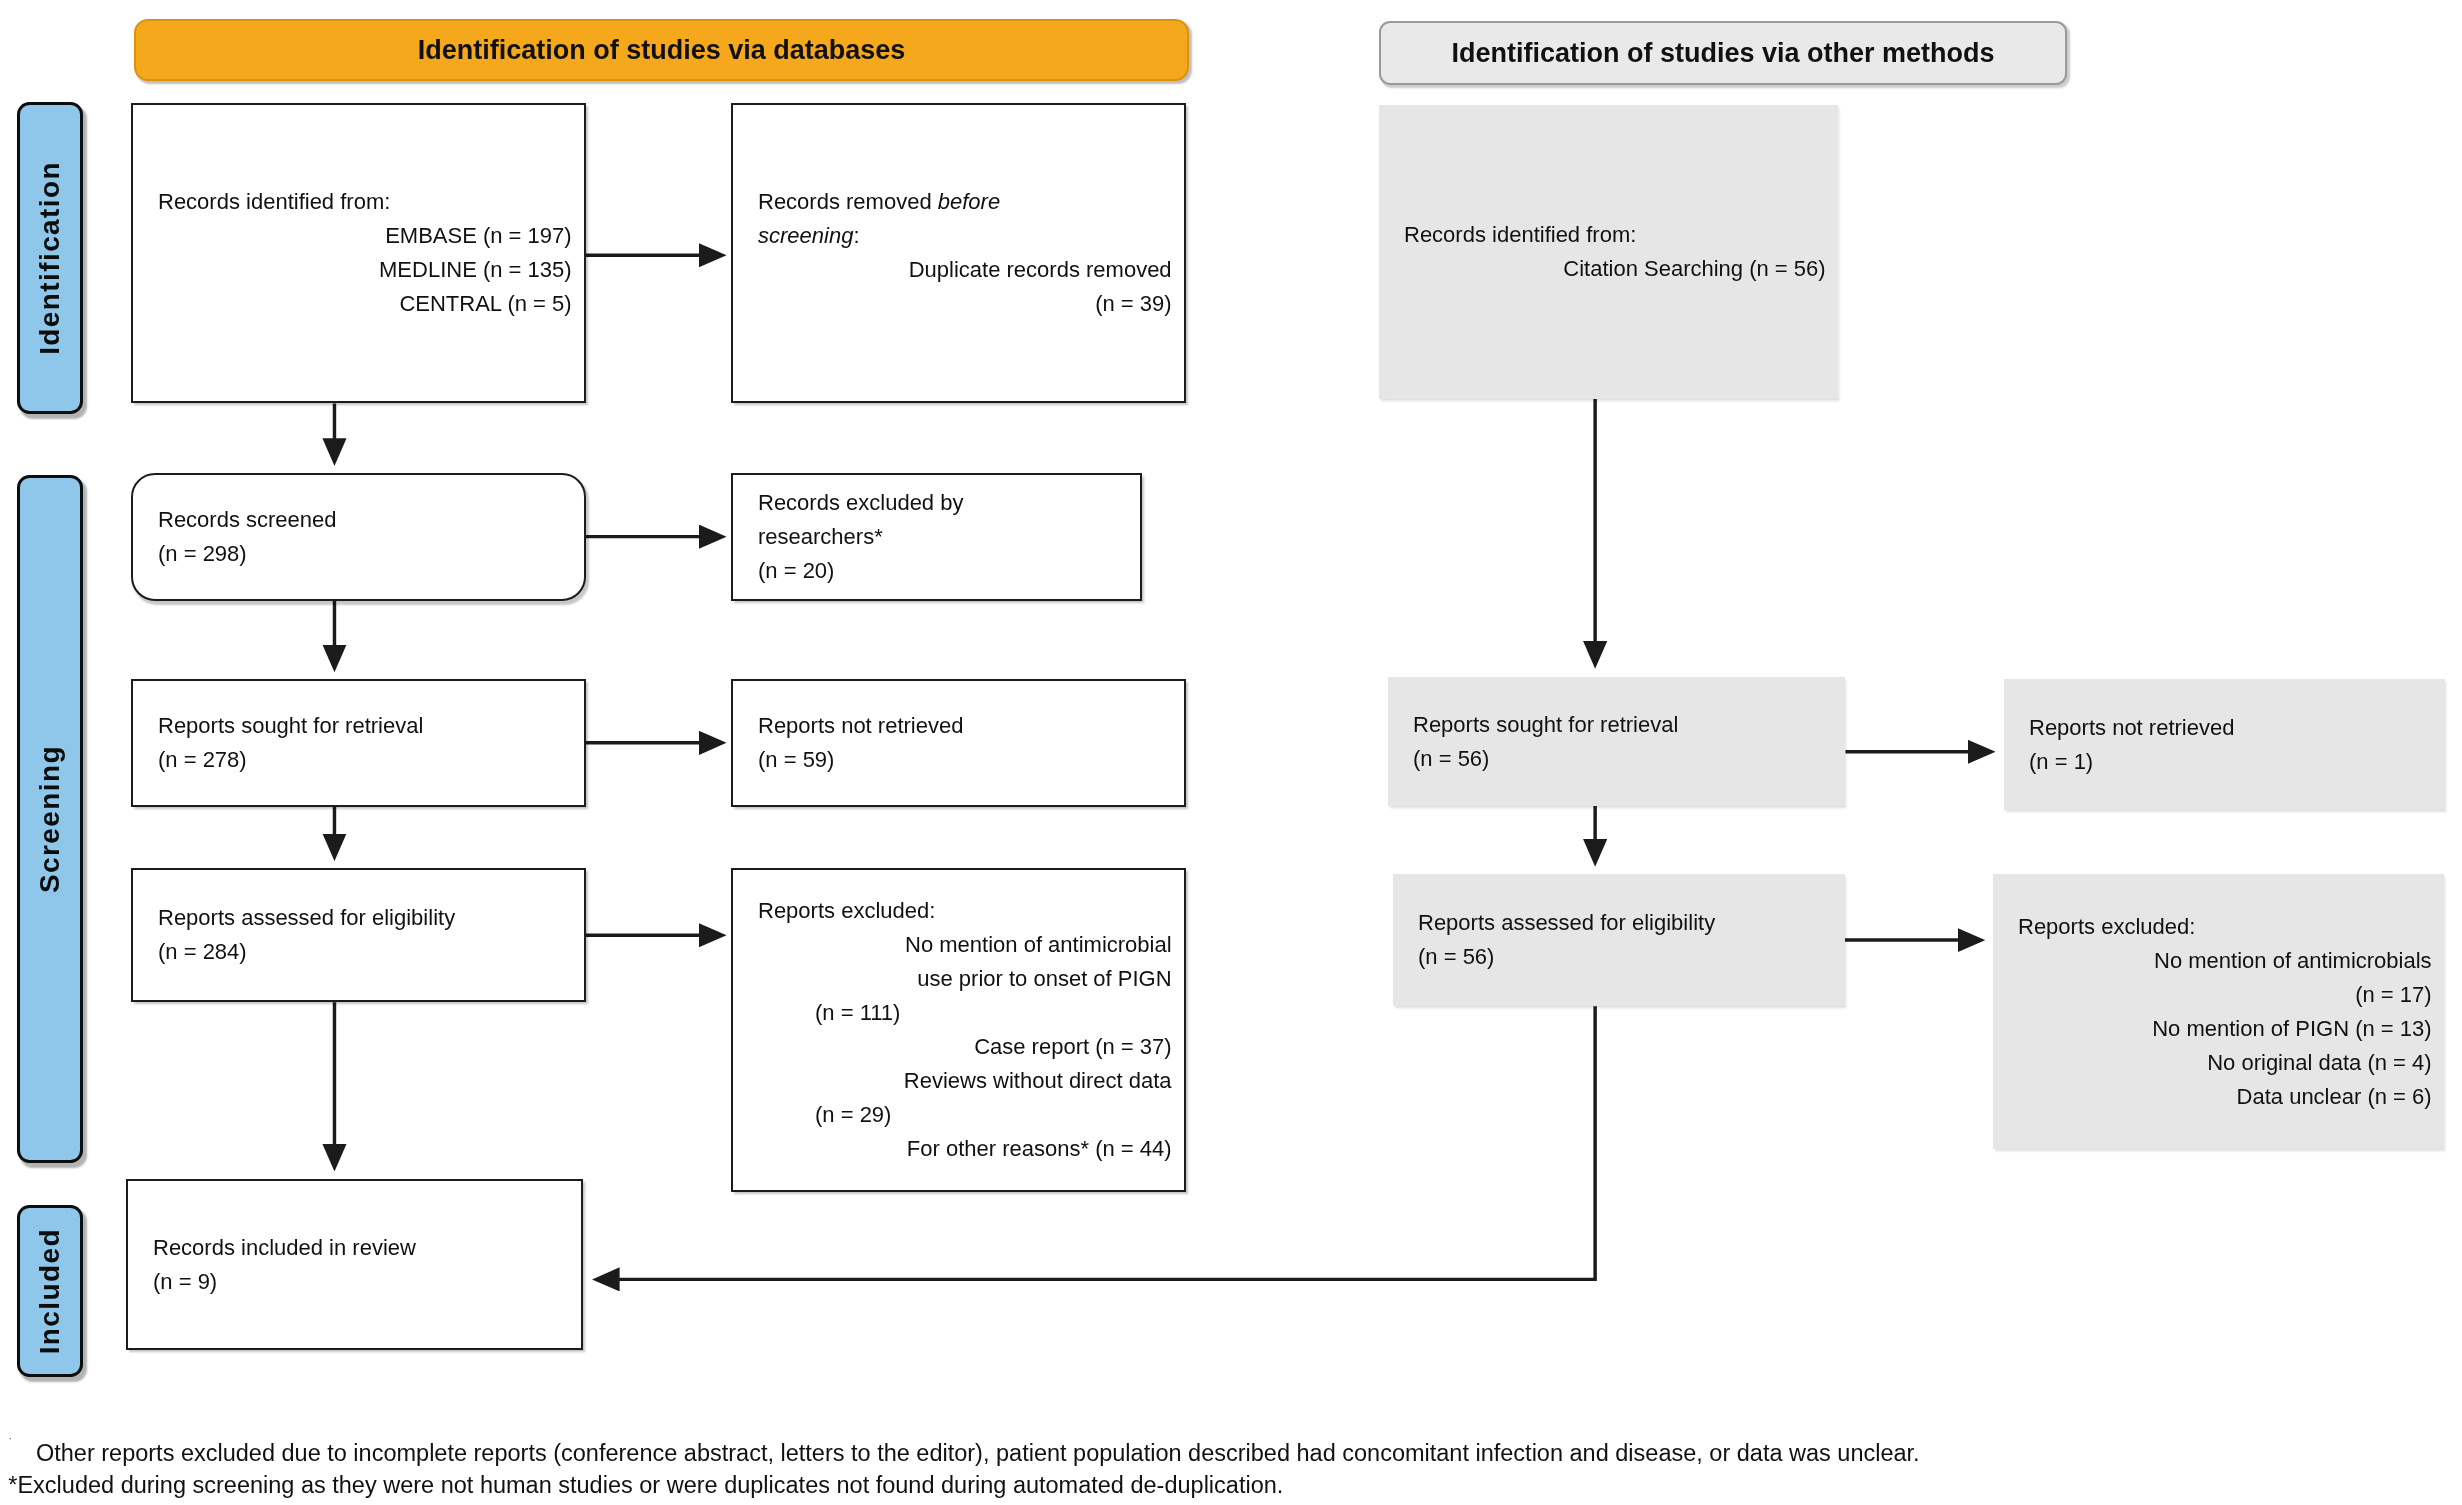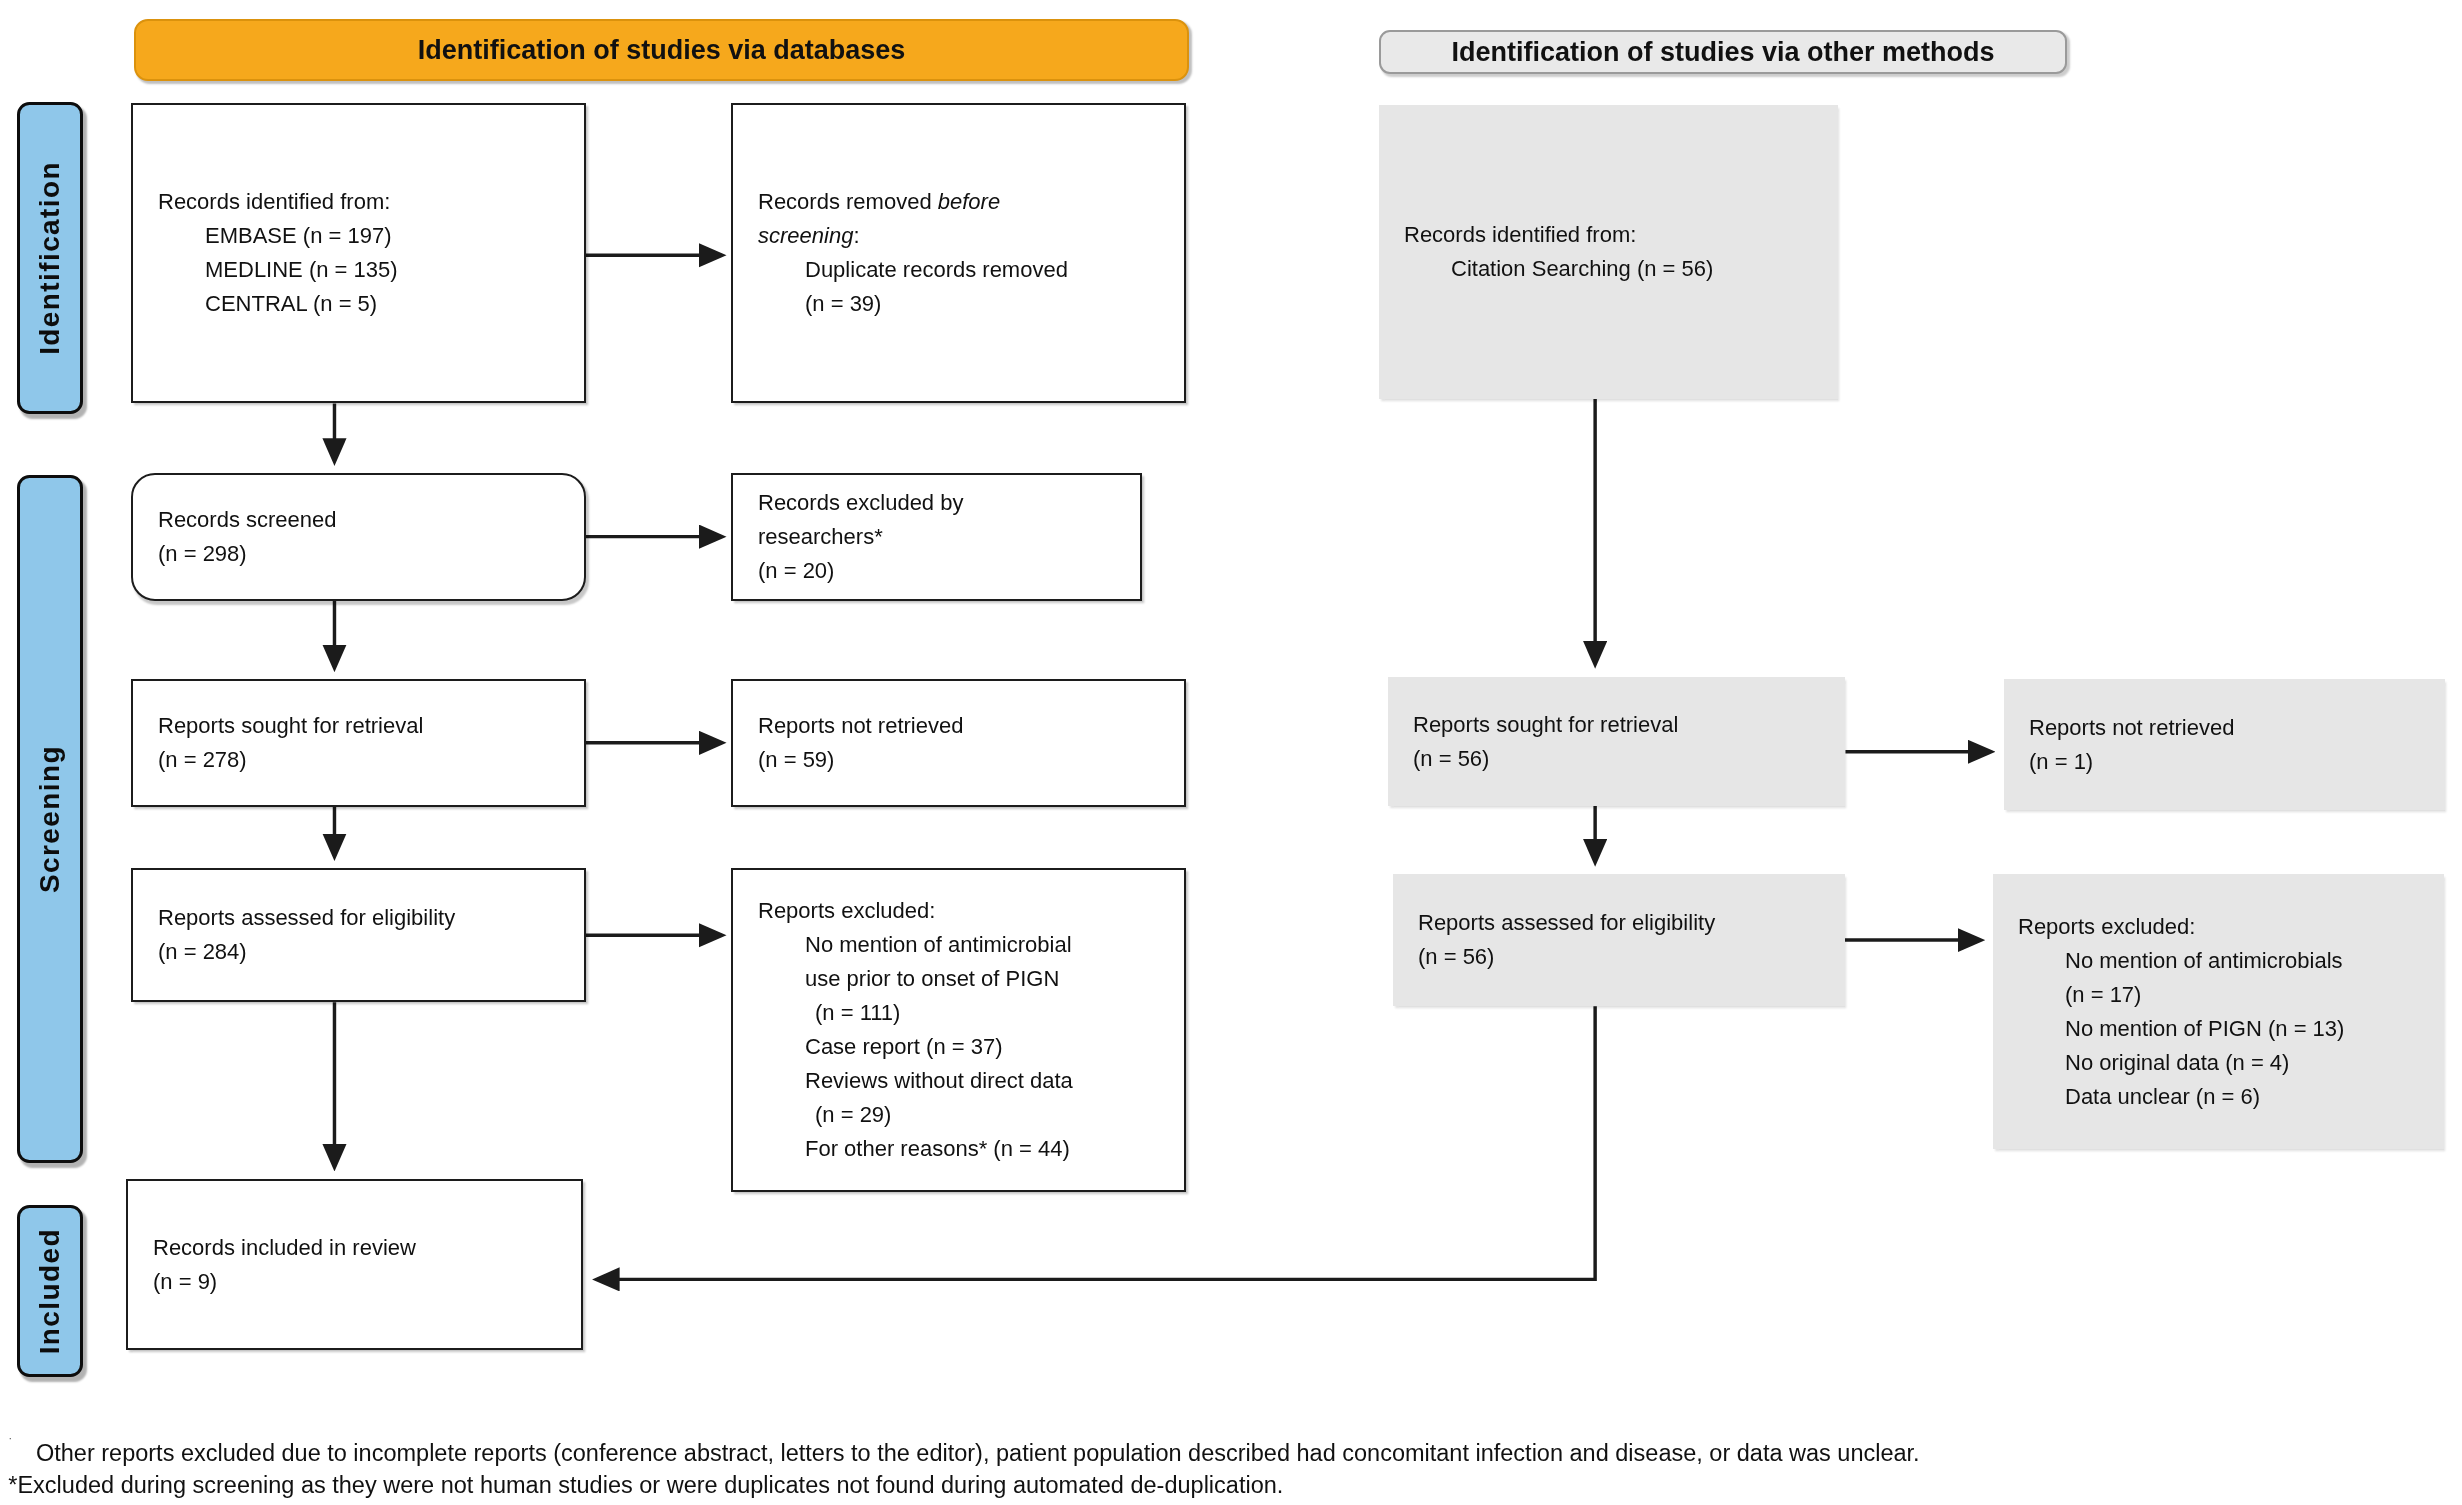--- a/index.html
+++ b/index.html
@@ -41,21 +41,21 @@
   }
   .box-white{
     background:#ffffff;border:2.8px solid #1c1c1c;
     box-shadow:2.8px 3.4px 2.1px rgba(0,0,0,0.22);
   }
   .box-gray{
     background:#E6E6E6;
     box-shadow:2.1px 2.8px 2.1px rgba(0,0,0,0.12);
   }
   .line{white-space:nowrap;}
-  .indent{padding-left:47px;}
+  .indent{padding-left:47px;text-align:right;}
   .indent2{padding-left:57px;}
   .it{font-style:italic;}
   .footnotes{
     position:absolute;z-index:2;left:8.3px;top:1422px;
     font-size:23.5px;line-height:32px;
   }
   .fn-marker{
     font-size:12.4px;color:#666;vertical-align:19.3px;margin-right:5.5px;
   }
   .fn2-text{margin-left:18px;}
@@ -84,21 +84,21 @@
       <line x1="2313" y1="1168" x2="2313" y2="1249" marker-end="url(#ah)"></line>
       <line x1="2676" y1="1090" x2="2886" y2="1090" marker-end="url(#ah)"></line>
       <line x1="2675" y1="1363" x2="2871" y2="1363" marker-end="url(#ah)"></line>
       <polyline points="2313,1459 2313,1855 866,1855" marker-end="url(#ah)"></polyline>
     </g>
   </svg>
 
   <div class="hdr hdr-orange" style="left:134px;top:19.3px;width:1055px;height:62px;">
     <span>Identification of studies via databases</span>
   </div>
-  <div class="hdr hdr-gray" style="left:1379px;top:30px;width:688px;height:44px;">
+  <div class="hdr hdr-gray" style="left:1379px;top:21px;width:688px;height:64px;">
     <span>Identification of studies via other methods</span>
   </div>
 
   <div class="sidebar" style="left:17px;top:102px;width:66px;height:312px;">
     <span class="vtext">Identification</span>
   </div>
   <div class="sidebar" style="left:17px;top:475px;width:66px;height:688px;">
     <span class="vtext">Screening</span>
   </div>
   <div class="sidebar" style="left:17px;top:1205px;width:66px;height:172px;">

